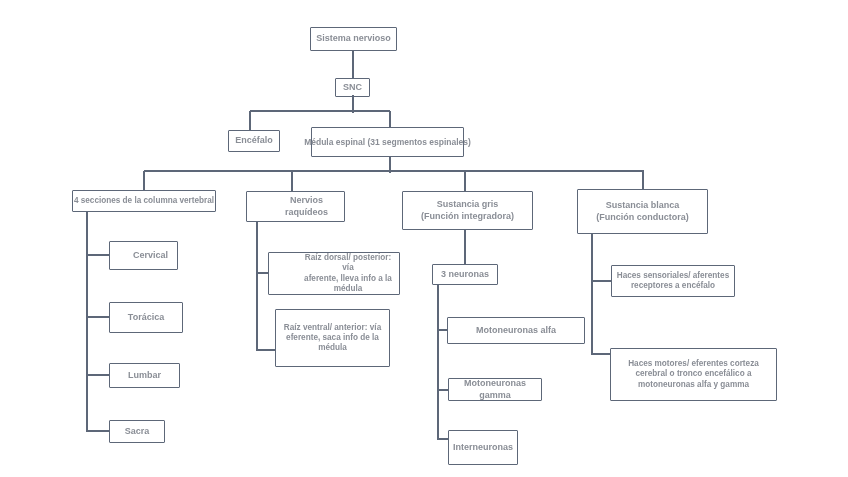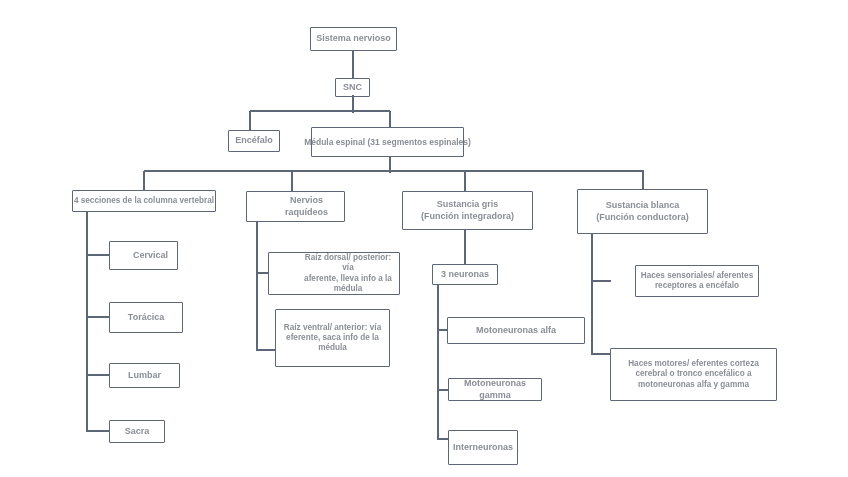--- a/index.html
+++ b/index.html
@@ -75,21 +75,21 @@
 médula</div>
 
   <div class="node" style="left:432px; top:264px; width:66px; height:21px;">3 neuronas</div>
 
   <div class="node" style="left:448px; top:378px; width:94px; height:23px;">Motoneuronas gamma</div>
 
   <div class="node" style="left:447px; top:317px; width:138px; height:27px;">Motoneuronas alfa</div>
 
   <div class="node" style="left:448px; top:430px; width:70px; height:35px;">Interneuronas</div>
 
-  <div class="node pre sm" style="left:611px; top:265px; width:124px; height:32px;margin-left:24px;">Haces sensoriales/ aferentes
+  <div class="node pre sm" style="left:611px; top:265px; width:124px; height:32px;">Haces sensoriales/ aferentes
 receptores a encéfalo</div>
 
   <div class="node pre sm" style="left:610px; top:328px; width:167px; height:53px;margin-top:20px;">Haces motores/ eferentes corteza
 cerebral o tronco encefálico a
 motoneuronas alfa y gamma</div>
 
 <div class="line" style="left: 352.25px; top: 51px; width: 1.5px; height: 27.75px;"></div>
     <div class="line" style="left: 352.25px; top: 95px; width: 1.5px; height: 17.75px;"></div>
     <div class="line" style="left: 250px; top: 110.25px; width: 140px; height: 1.5px;"></div>
     <div class="line" style="left: 249.25px; top: 111px; width: 1.5px; height: 19.75px;"></div>

